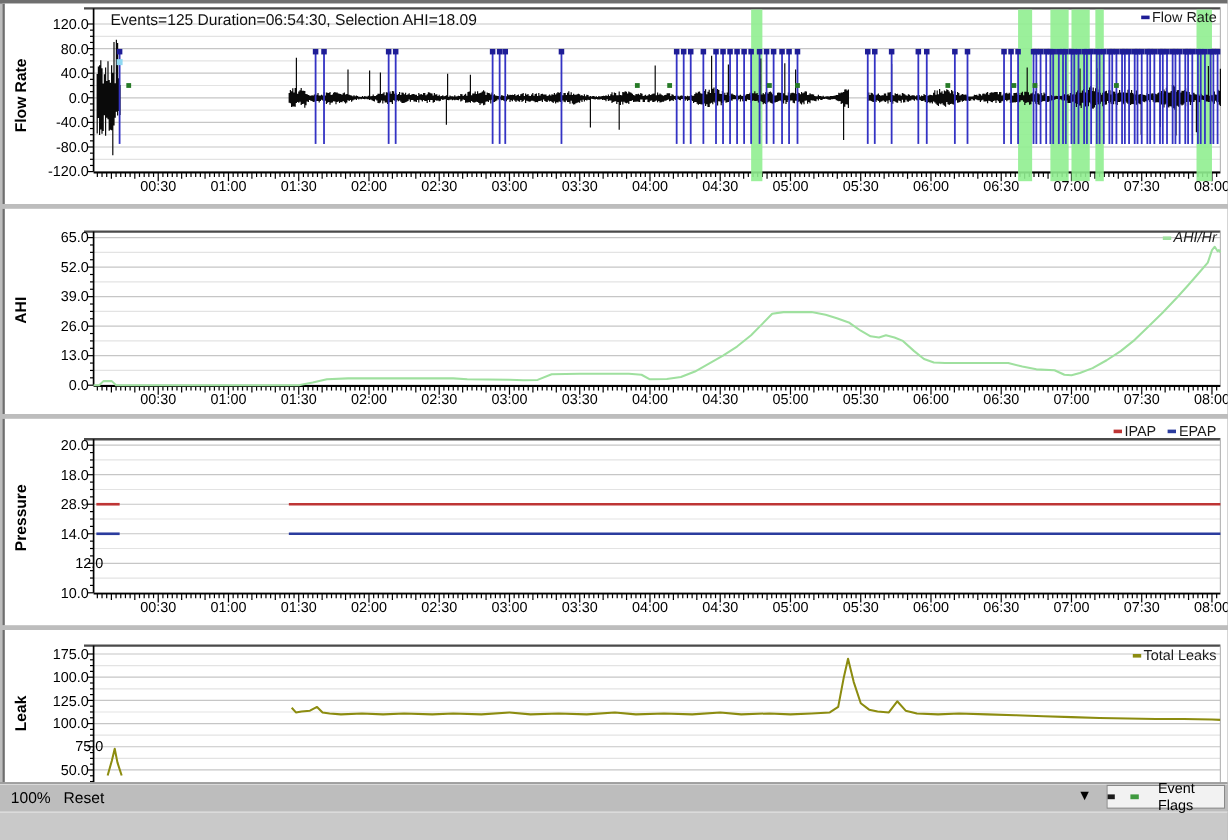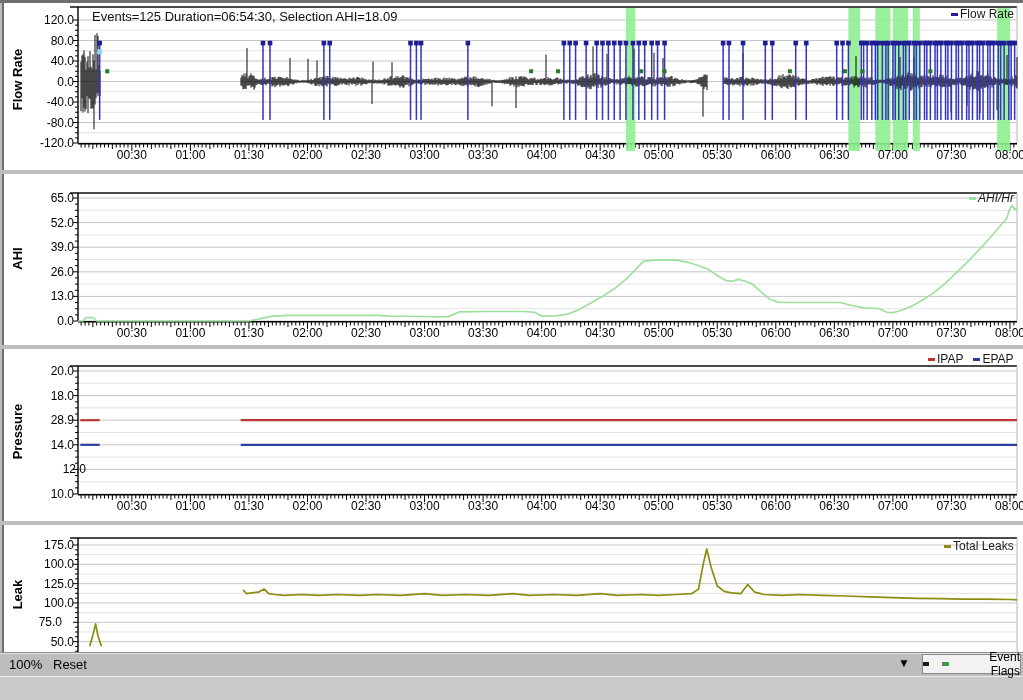--- a/index.html
+++ b/index.html
@@ -23,21 +23,21 @@
     transform:rotate(-90deg);transform-origin:center center;white-space:nowrap;width:90px;text-align:center;
   }
   .legend{position:absolute;z-index:12;display:flex;gap:10px;align-items:center;font-size:12px;color:#1a1a1a;}
   .legend .item{display:flex;align-items:center;gap:2px;}
   .legend .dash{display:inline-block;width:7px;height:3px;}
   .ytick{position:absolute;z-index:12;width:62px;text-align:right;font-size:12px;color:#000;line-height:12px;}
   .xtick{position:absolute;z-index:12;width:44px;text-align:center;font-size:12px;color:#000;line-height:13px;}
   #chart-svg{position:absolute;left:0;top:0;z-index:5;pointer-events:none;}
   .toolbar{
     position:absolute;left:0;top:652px;width:1023px;height:23px;background:#bdbdbd;
-    border-top:1px solid #8c8c8c;box-shadow:inset 0 1px 0 #e2e2e2;z-index:15;text-align:right;
+    border-top:1px solid #8c8c8c;box-shadow:inset 0 1px 0 #e2e2e2;z-index:15;
   }
   .toolbar .zoom-label{position:absolute;left:9px;top:4px;font-size:13px;color:#000;}
   .toolbar .reset-label{position:absolute;left:53px;top:4px;font-size:13px;color:#000;}
   .toolbar .dropdown-arrow{position:absolute;left:898px;top:3px;font-size:12px;color:#000;}
   .eventflags-btn{
     position:absolute;left:922px;top:1px;width:99px;height:20px;background:#f2f2f2;
     border:1px solid #8a8a8a;display:flex;align-items:center;gap:16px;padding:0 0;box-sizing:border-box;
     font-size:12px;color:#000;
   }
   .eventflags-btn .ic1{display:inline-block;width:7px;height:4px;background:#1c1c1c;}
@@ -1210,21 +1210,21 @@
       <span class="item">
         <span class="dash" style="background: rgb(43, 60, 158);"></span>
         <span>EPAP</span>
       </span>
     </div>
     <div class="axis-name" style="left: -28px; top: 424px;">Pressure</div>
     <div class="ytick" style="left: 12px; top: 539px;">175.0</div>
     <div class="ytick" style="left: 12px; top: 558.328px;">100.0</div>
     <div class="ytick" style="left: 12px; top: 577.656px;">125.0</div>
     <div class="ytick" style="left: 12px; top: 596.984px;">100.0</div>
-    <div class="ytick" style="left: 0; top: 616.312px;">75.0</div>
+    <div class="ytick" style="left: 24px; top: 616.312px;">75.0</div>
     <div class="ytick" style="left: 12px; top: 635.64px;">50.0</div>
     <div class="legend" style="top: 527px; left: 944px; margin-top: 12px;">
       <span class="item">
         <span class="dash" style="background: rgb(140, 140, 16);"></span>
         <span>Total Leaks</span>
       </span>
     </div>
     <div class="axis-name" style="left: -28px; top: 587px;">Leak</div>
   </div>
 

